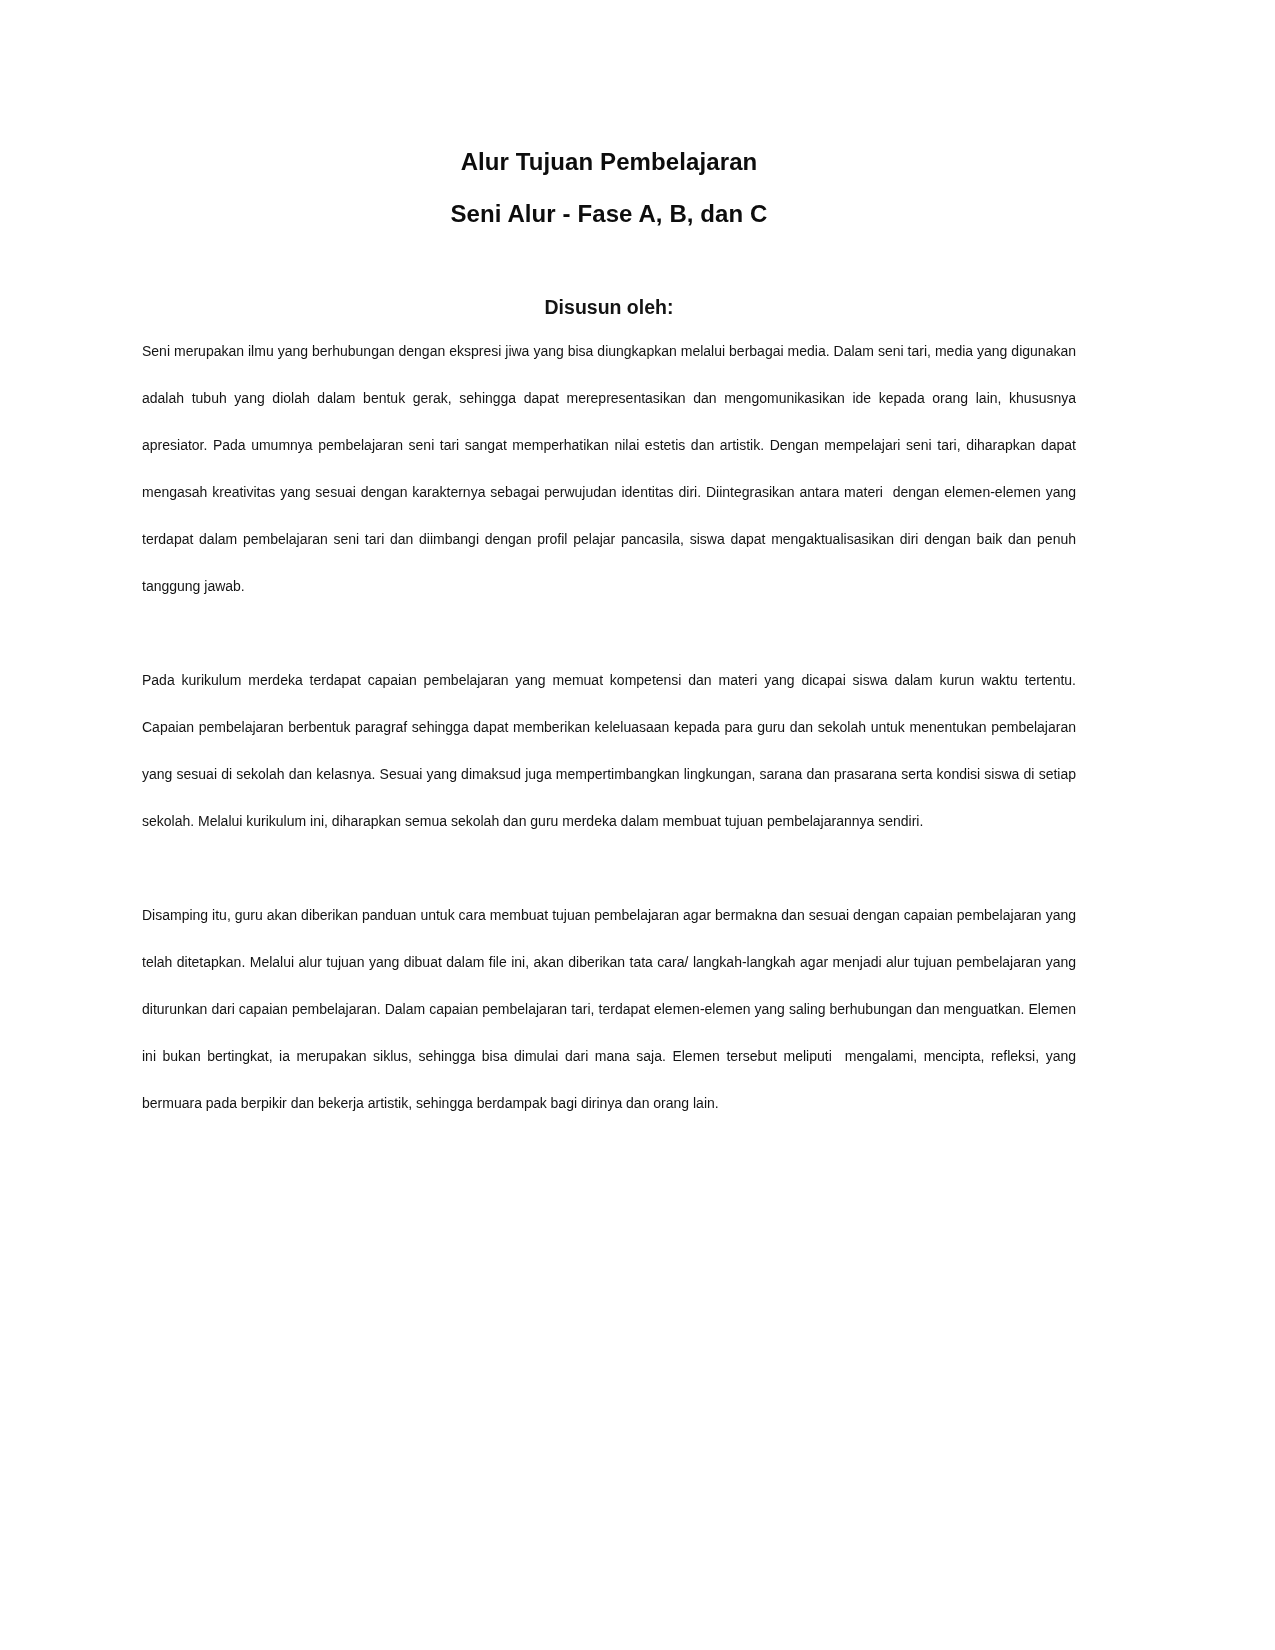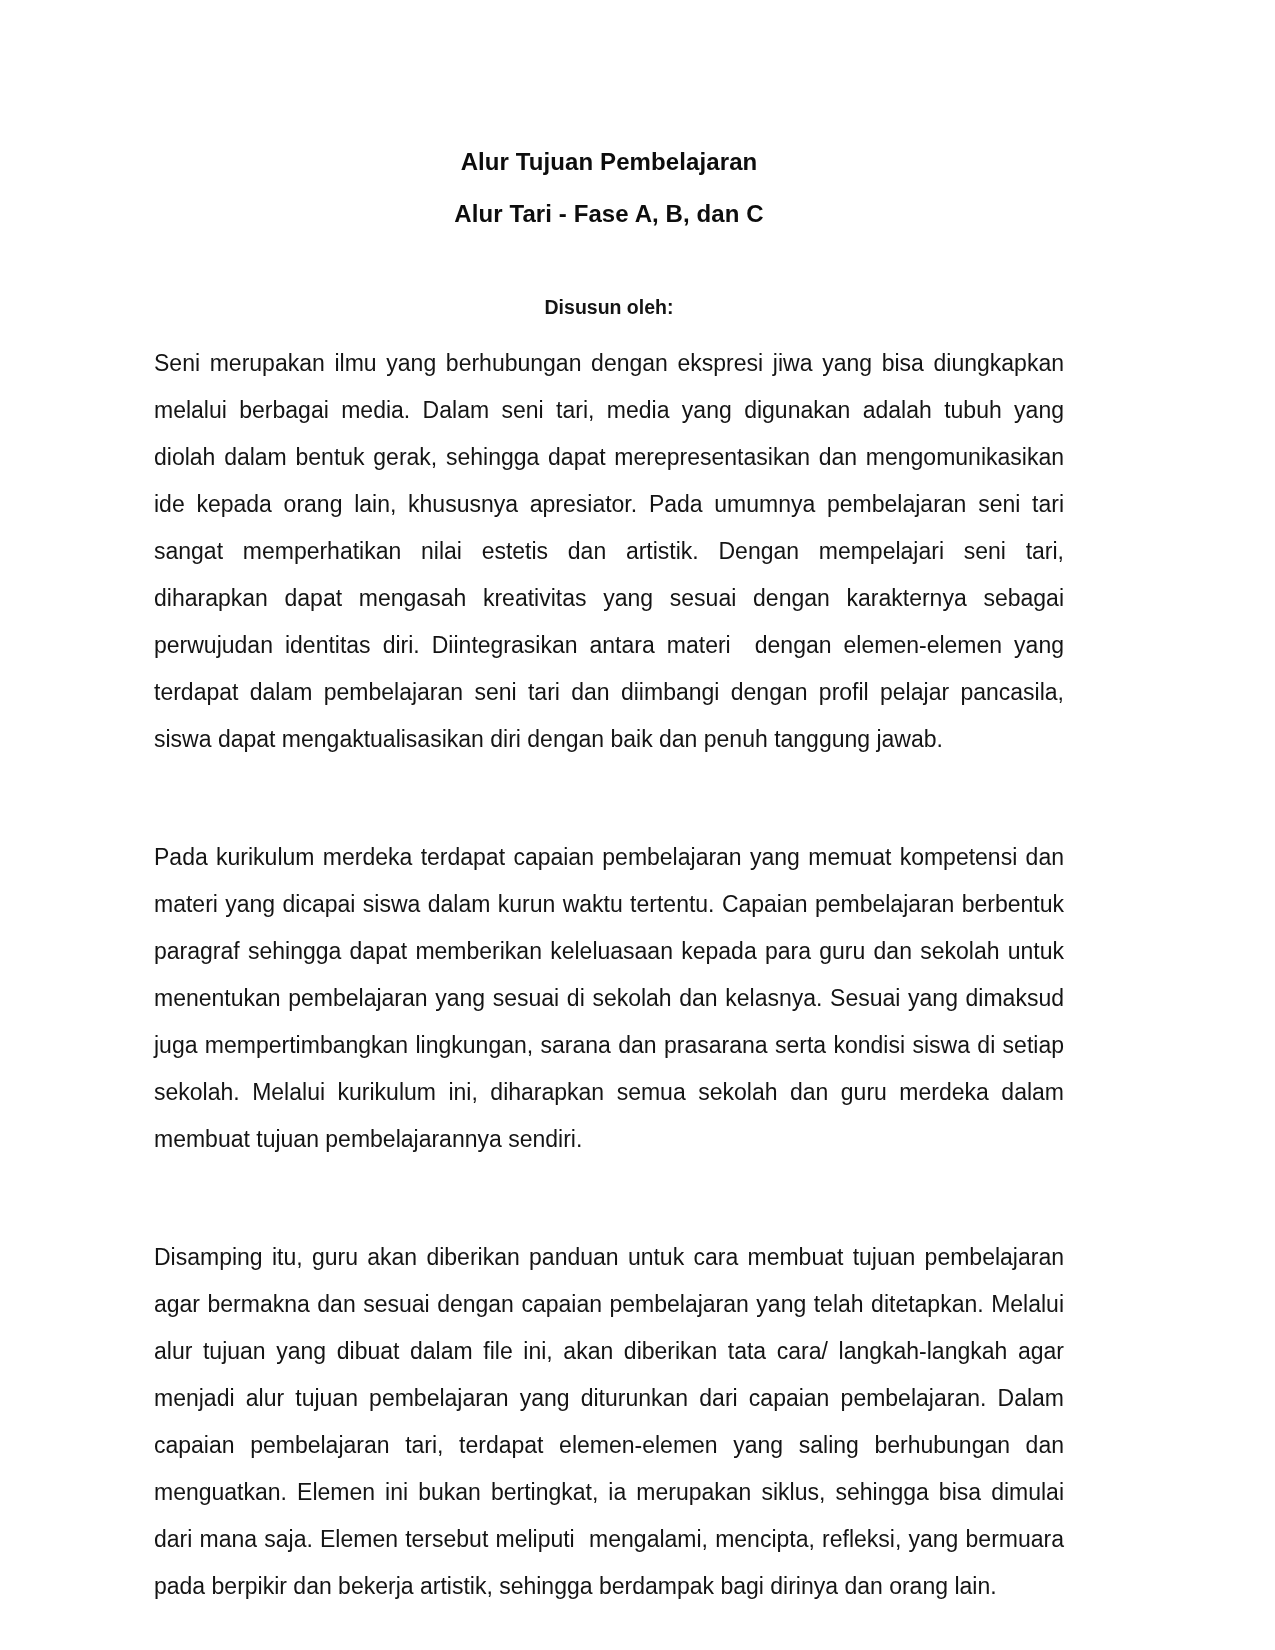--- a/index.html
+++ b/index.html
@@ -50,42 +50,42 @@
     line-height: 42px;
     color: #141414;
   }
   .section-label {
     margin-top: 48px;
     font-size: 19.5px;
     line-height: 38px;
     color: #141414;
   }
   .body-par {
-    font-size: 23px;
+    font-size: 14px;
     line-height: 47px;
     text-align: justify;
     text-justify: inter-word;
     color: #141414;
-    margin: 12px;
+    margin: 0;
     hyphens: none;
   }
   .par-gap {
     height: 47px;
   }
   .nowrap-pair { white-space: pre-wrap; }
 </style>
 </head>
 <body>
 
 <div class="page">
   <div class="content">
 
     <div class="title-block">
       <div class="doc-title-line">Alur Tujuan Pembelajaran</div>
-      <div class="doc-title-line">Alur Tari - Fase A, B, dan C</div>
+      <div class="doc-title-line">Seni Alur - Fase A, B, dan C</div>
     </div>
 
     <div class="author-block">
       <div class="author-line">Disusun oleh:</div>
     </div>
 
 
     <p class="body-par nowrap-pair">Seni merupakan ilmu yang berhubungan dengan ekspresi jiwa yang bisa diungkapkan melalui berbagai media. Dalam seni tari, media yang digunakan adalah tubuh yang diolah dalam bentuk gerak, sehingga dapat merepresentasikan dan mengomunikasikan ide kepada orang lain, khususnya apresiator. Pada umumnya pembelajaran seni tari sangat memperhatikan nilai estetis dan artistik. Dengan mempelajari seni tari, diharapkan dapat mengasah kreativitas yang sesuai dengan karakternya sebagai perwujudan identitas diri. Diintegrasikan antara materi  dengan elemen-elemen yang terdapat dalam pembelajaran seni tari dan diimbangi dengan profil pelajar pancasila, siswa dapat mengaktualisasikan diri dengan baik dan penuh tanggung jawab.</p>
 
     <div class="par-gap"></div>

